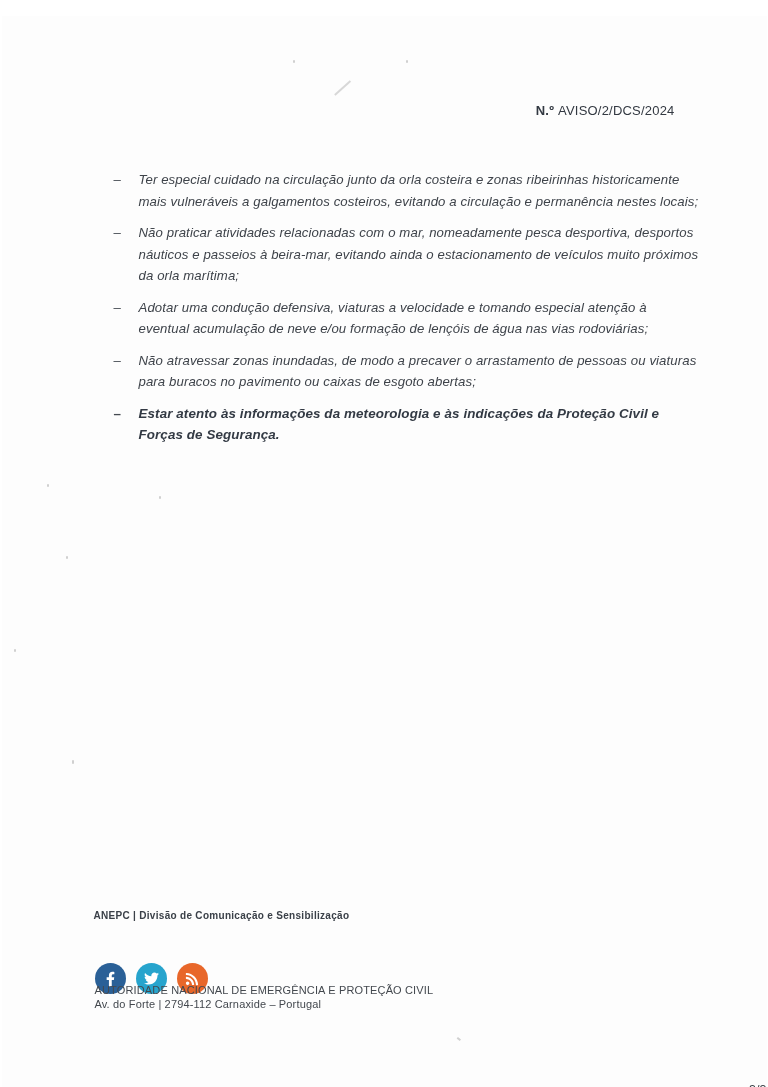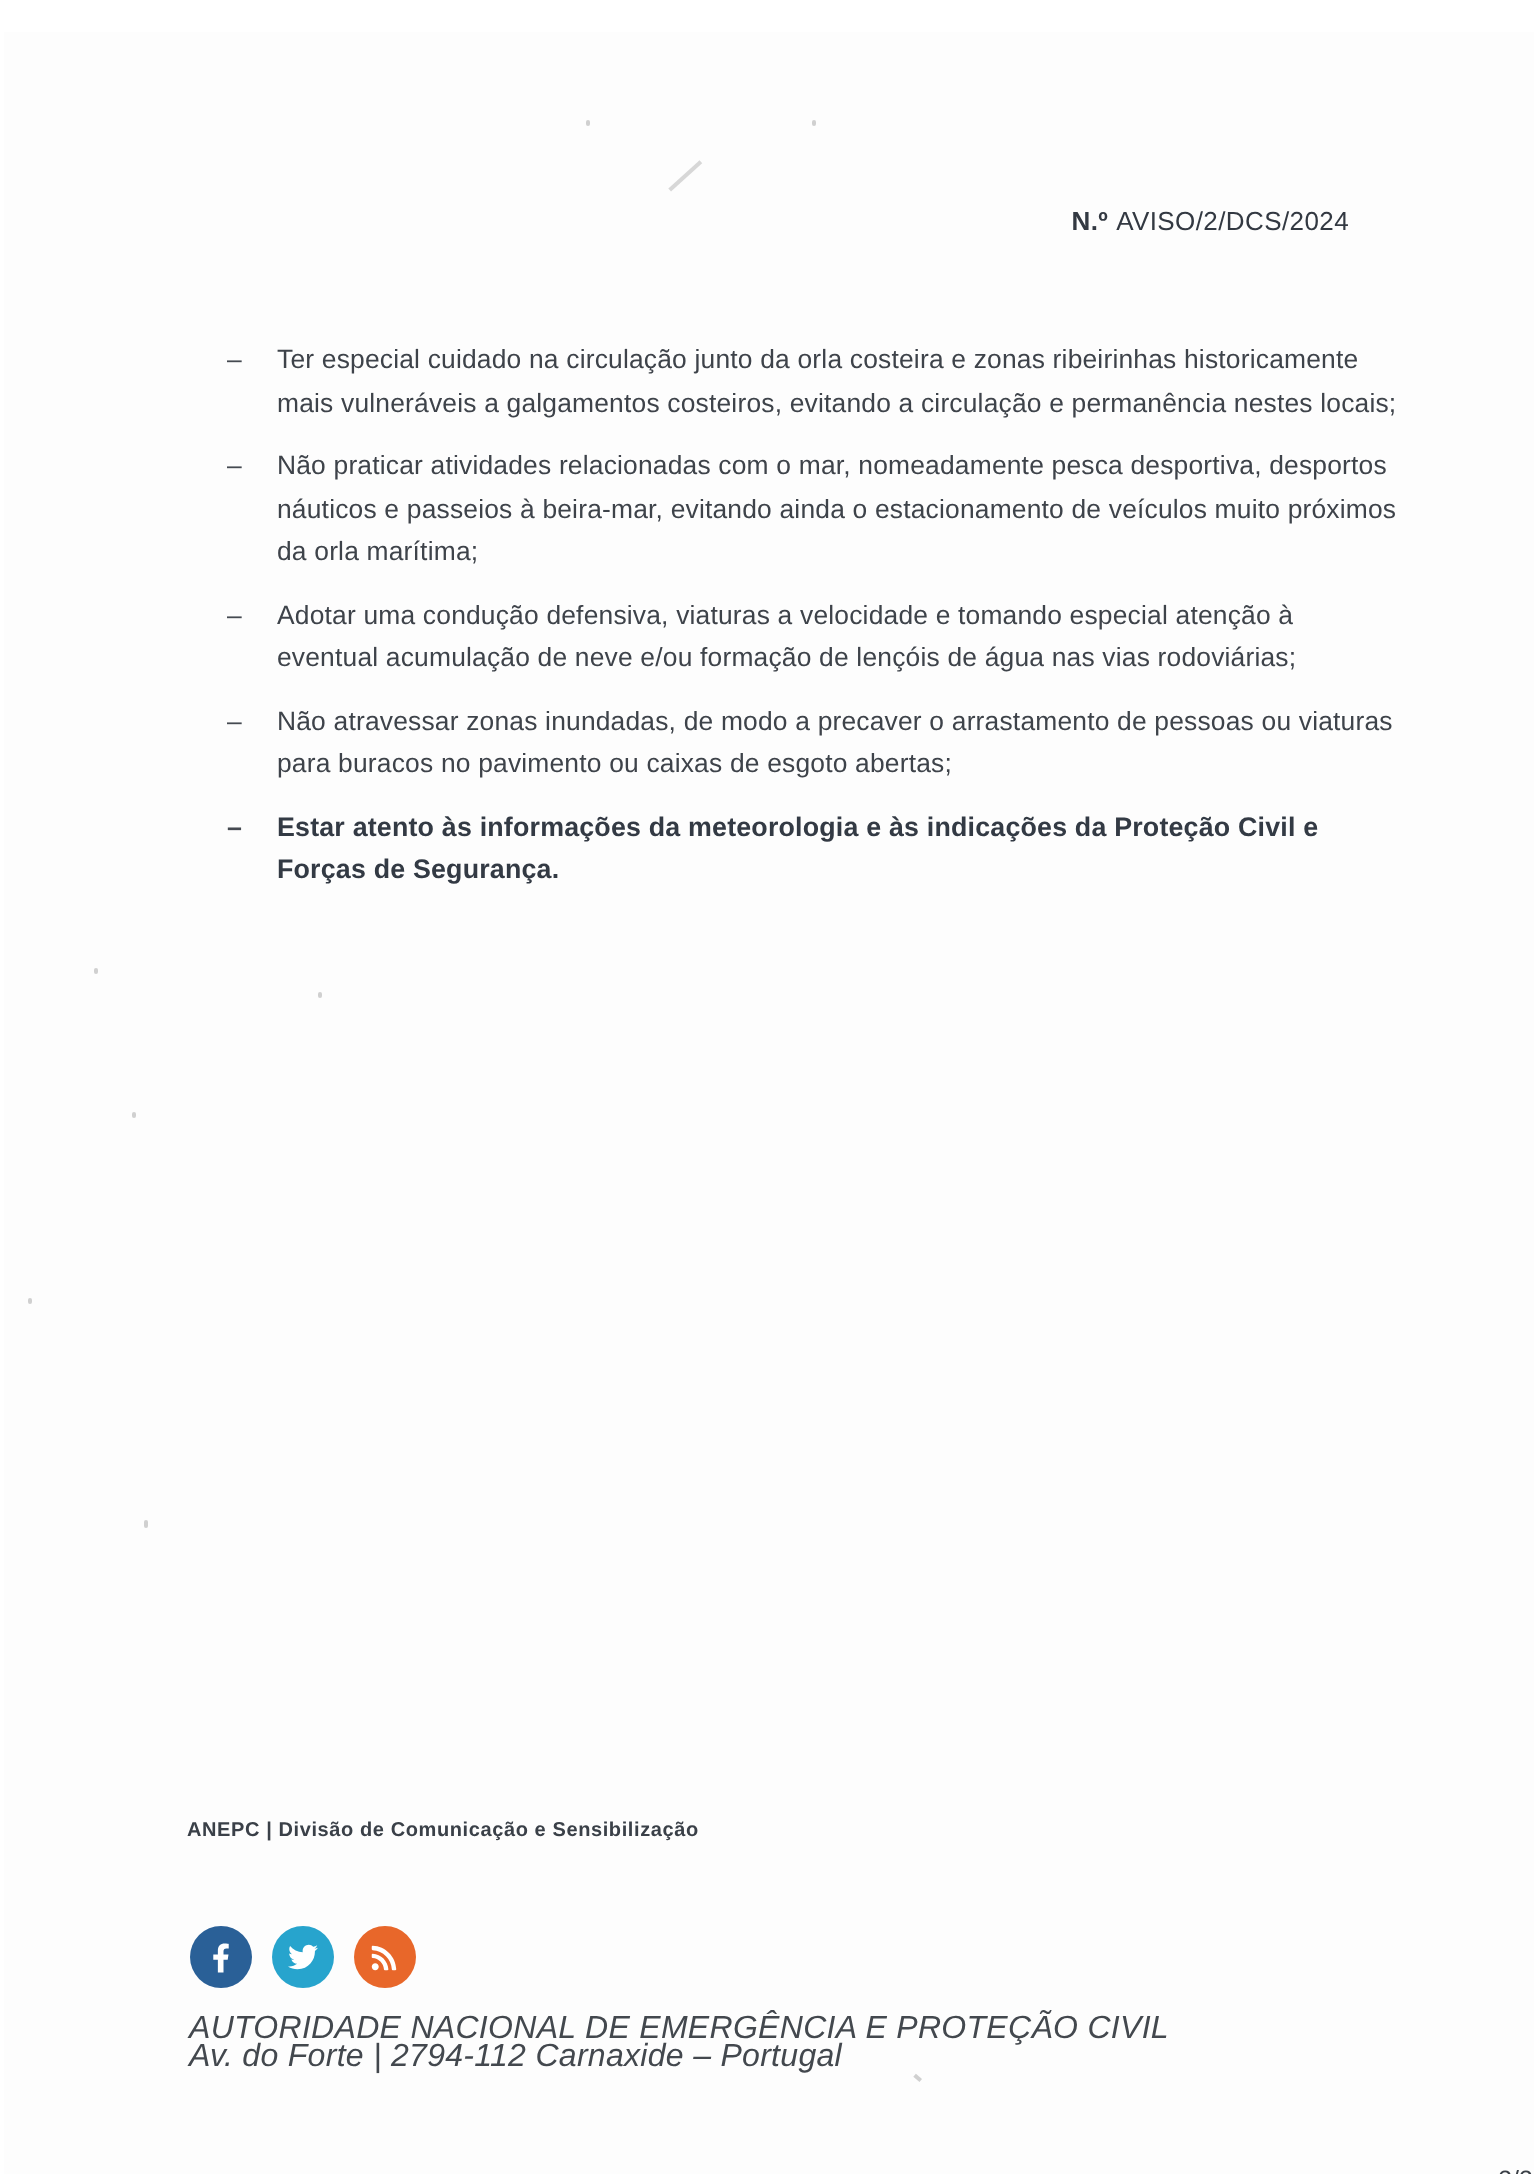--- a/index.html
+++ b/index.html
@@ -22,37 +22,37 @@
   .doc-ref .num { font-weight:bold; margin-right:4px; }
   
   .advice { position:absolute; top:153px; left:112px; width:588px; }
   .advice-item {
     display:flex; gap:13px;
     margin-bottom:10px;
     font-size:13.2px; line-height:21.5px;
     letter-spacing:.1px;
   }
   .advice-item .dash { flex:0 0 12px; color:#454a51; }
-  .advice-item .txt { flex:1; max-width:562px; }
+  .advice-item .txt { flex:1; max-width:562px;font-style:italic; }
   .advice-item.bold { font-weight:bold; color:#333a44; font-size:13.4px; }
   
   .division {
     position:absolute; left:92px; top:894px;
     font-size:10px; font-weight:bold; color:#3a4048; letter-spacing:.3px;
   }
   .social { position:absolute; left:93px; top:947px; display:flex; gap:10px; }
   .icon-circle {
     width:31px; height:31px; border-radius:50%;
     display:flex; align-items:center; justify-content:center;
     text-decoration:none; cursor:pointer;
   }
   .icon-circle svg { display:block; }
   .org-block {
-    position:absolute; left:93px; top:992px;
-    font-size:16px; line-height:13.8px; color:#43484e; letter-spacing:.15px;font-style:italic;
+    position:absolute; left:93px; top:968px;
+    font-size:11px; line-height:13.8px; color:#43484e; letter-spacing:.15px;
   }
   .page-num {
     position:absolute; left:0; right:0; top:1067px;
     text-align:right; padding-left:18px;
     font-size:12.5px; color:#3b4047;
   }
   
   .artifact { position:absolute; pointer-events:none; }
   .slash {
     left:330px; top:71px; width:21px; height:1.6px;

